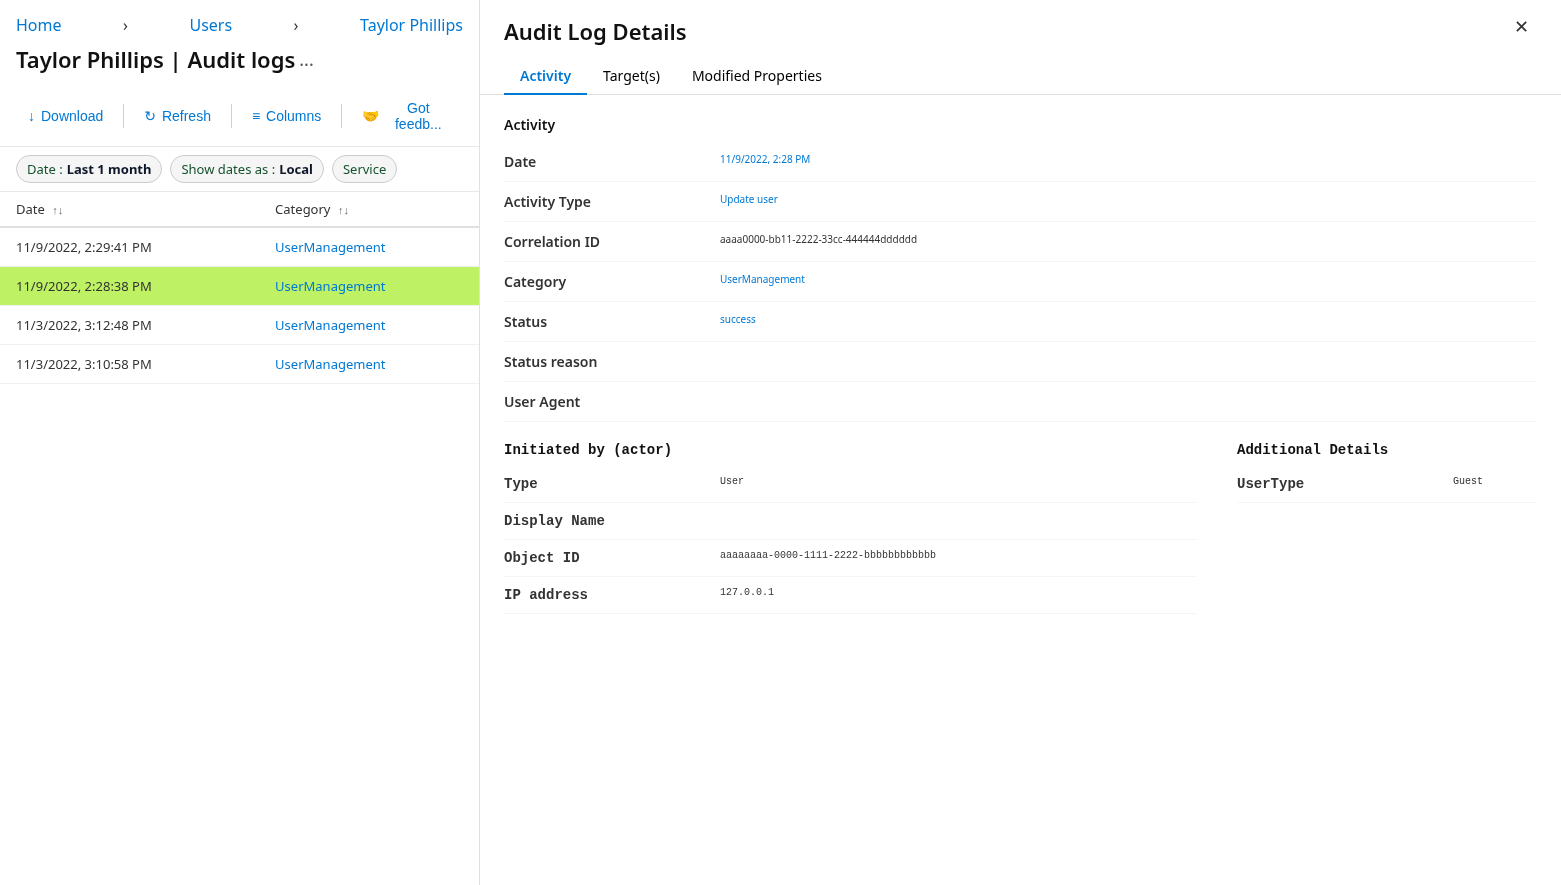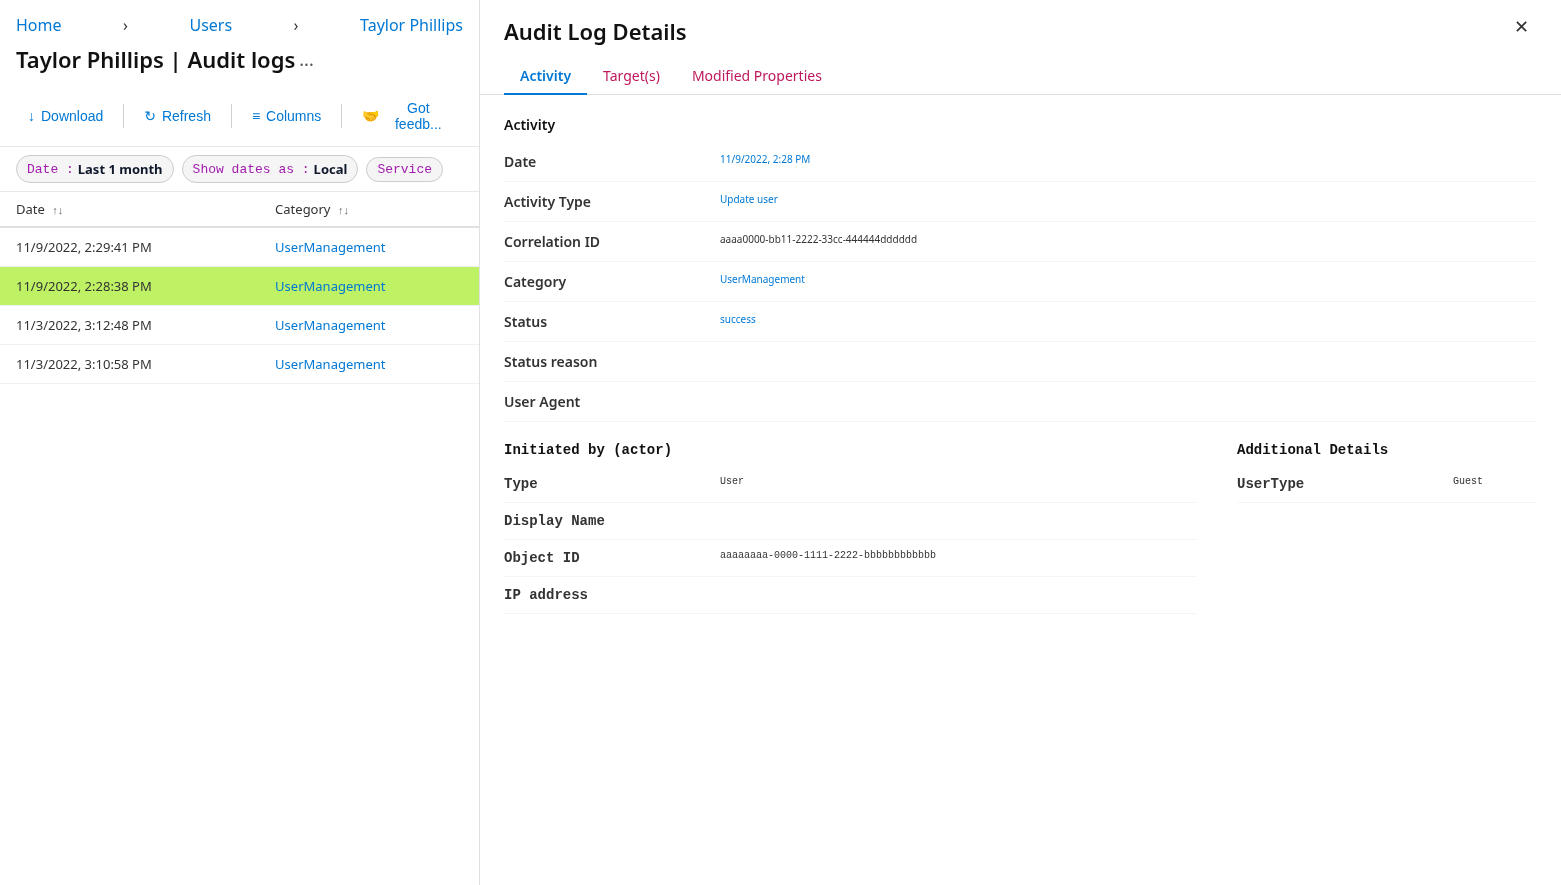--- a/index.html
+++ b/index.html
@@ -76,21 +76,21 @@
       display: flex;
       align-items: center;
       gap: 4px;
       padding: 4px 10px;
       border: 1px solid #ccc;
       border-radius: 16px;
       font-size: 13px;
       background: #f5f5f5;
       cursor: pointer;
     }
-    .filter-chip .chip-label { color: #a21caf; font-family: Liberation Mono, monospace; }
+    .filter-chip .chip-label { color: #14532d; }
     .filter-chip .chip-value { font-weight: 700; color: #0f172a; }
 
     .table-container { flex: 1; overflow-y: auto; }
     table { width: 100%; border-collapse: collapse; }
     thead tr { border-bottom: 2px solid #e0e0e0; }
     th {
       padding: 8px 16px;
       text-align: left;
       font-weight: 400;
       font-size: 13px;
@@ -141,21 +141,21 @@
 
     .tabs {
       display: flex;
       gap: 0;
       margin-bottom: -1px;
     }
     .tab {
       padding: 8px 16px;
       font-size: 14px;
       cursor: pointer;
-      color: #be185d;
+      color: #000000;
       border-bottom: 2px solid transparent;
     }
     .tab.active {
       color: #0078d4;
       border-bottom: 2px solid #0078d4;
       font-weight: 600;
     }
 
     .panel-content {
       flex: 1;
@@ -348,20 +348,21 @@
             <div class="detail-row">
     <div class="detail-key">Display Name</div>
     <div class="detail-value"></div>
   </div>
             <div class="detail-row">
     <div class="detail-key">Object ID</div>
     <div class="detail-value">aaaaaaaa-0000-1111-2222-bbbbbbbbbbbb</div>
   </div>
             <div class="detail-row">
     <div class="detail-key">IP address</div>
+    <div class="detail-value">127.0.0.1</div>
   </div>
           </div>
       </div>
       <div class="col-right">
         <div class="section-label">Additional Details</div>
         <div id="additional-rows">
             <div class="detail-row">
     <div class="detail-key">UserType</div>
     <div class="detail-value">Guest</div>
   </div>

